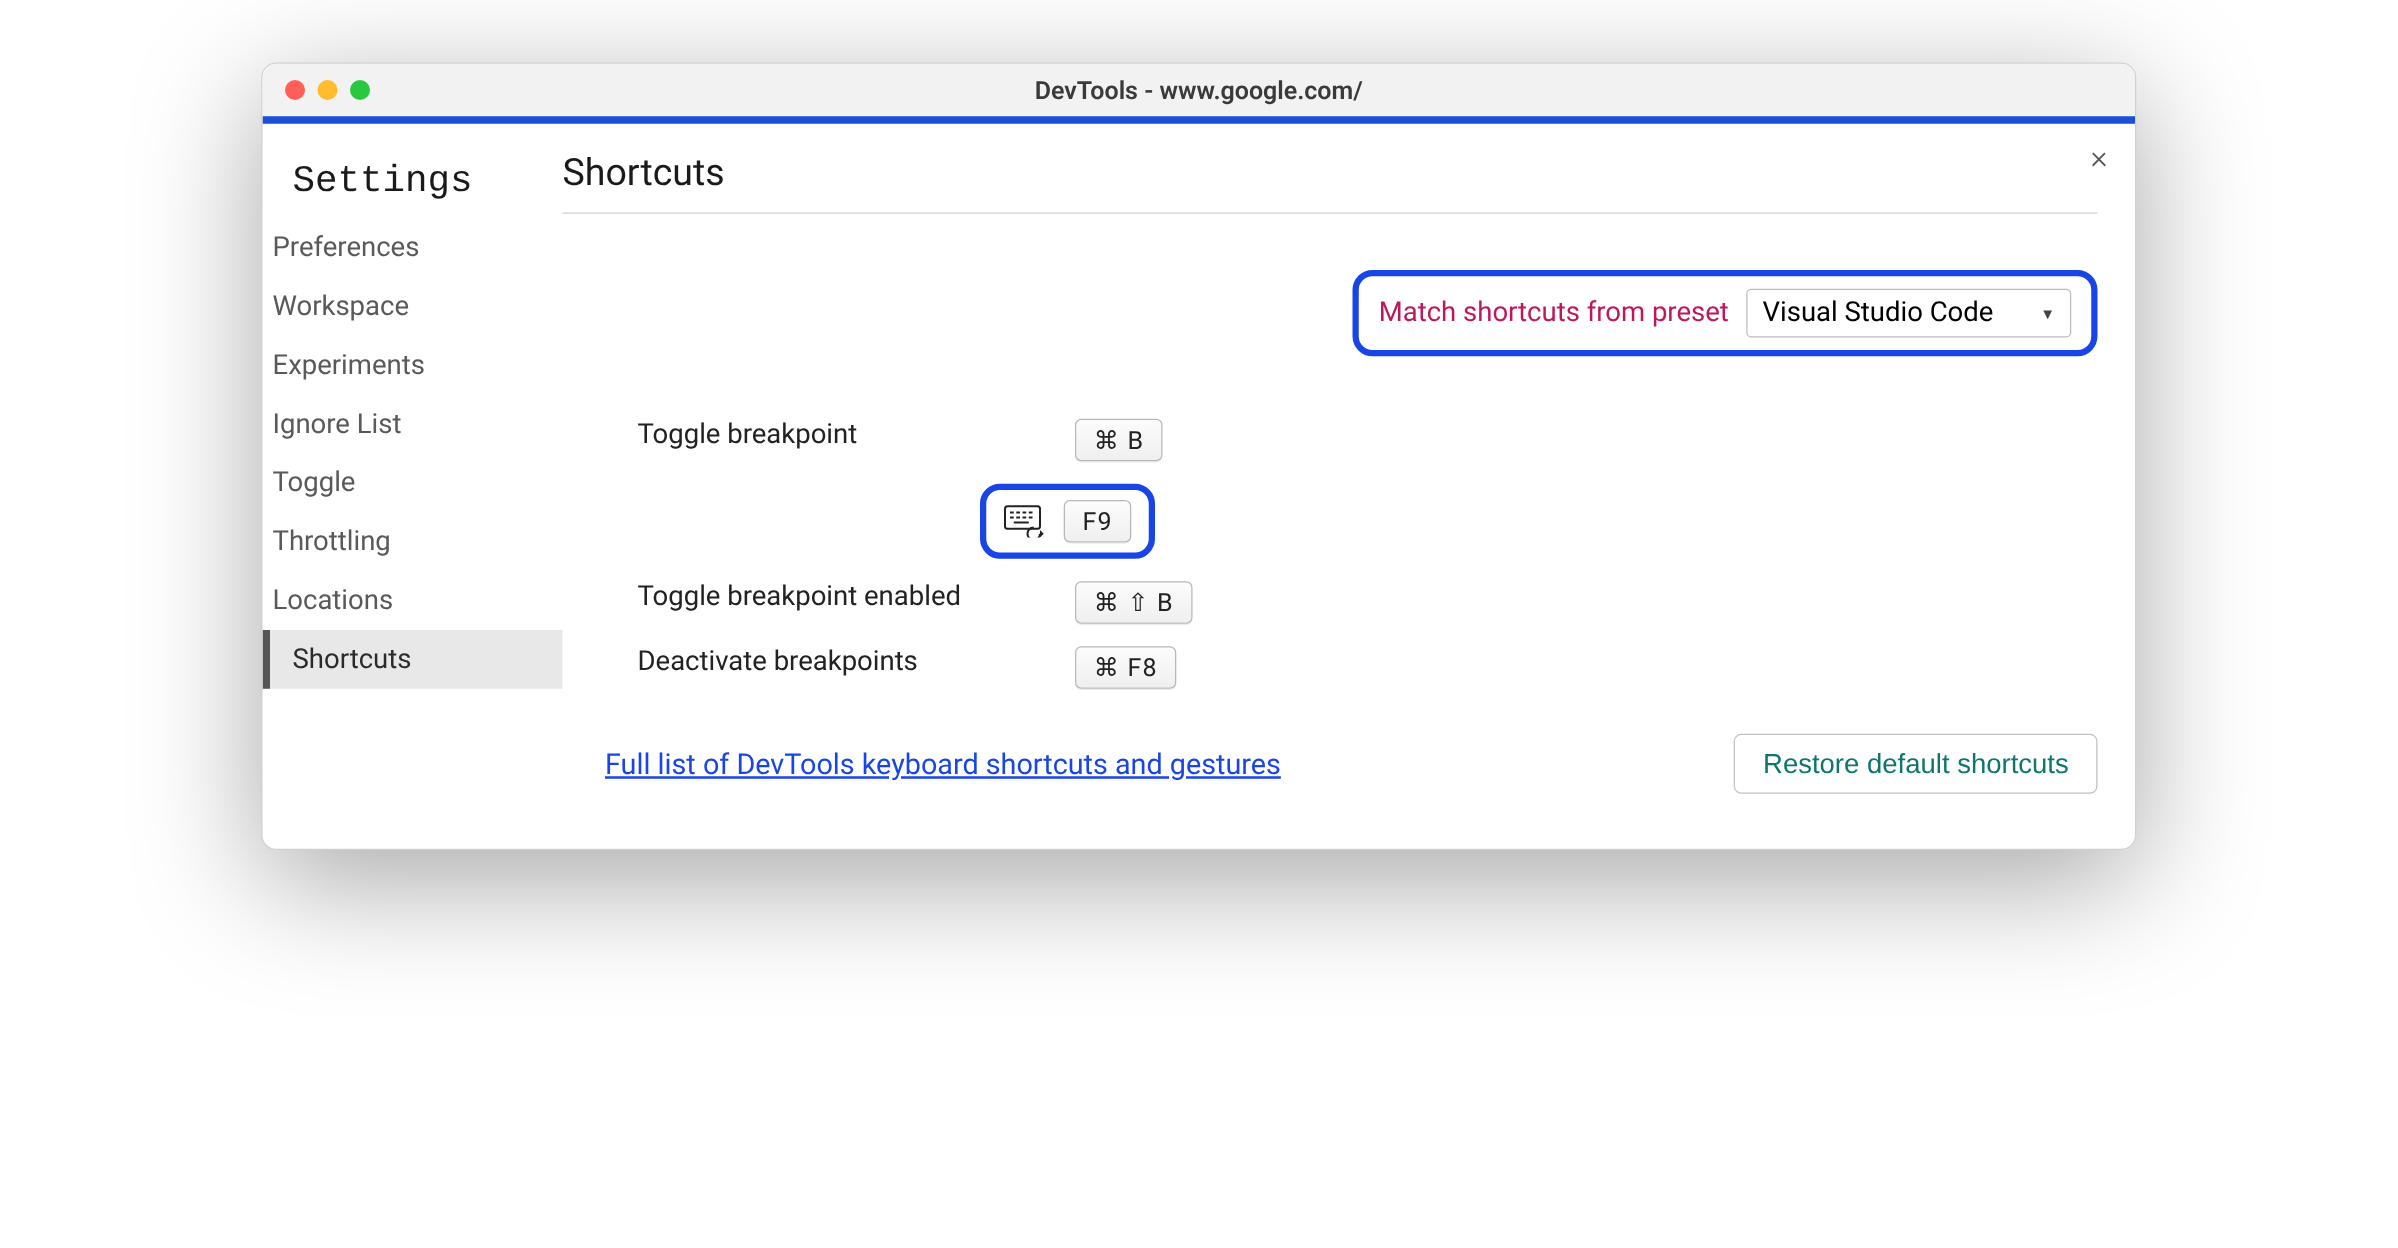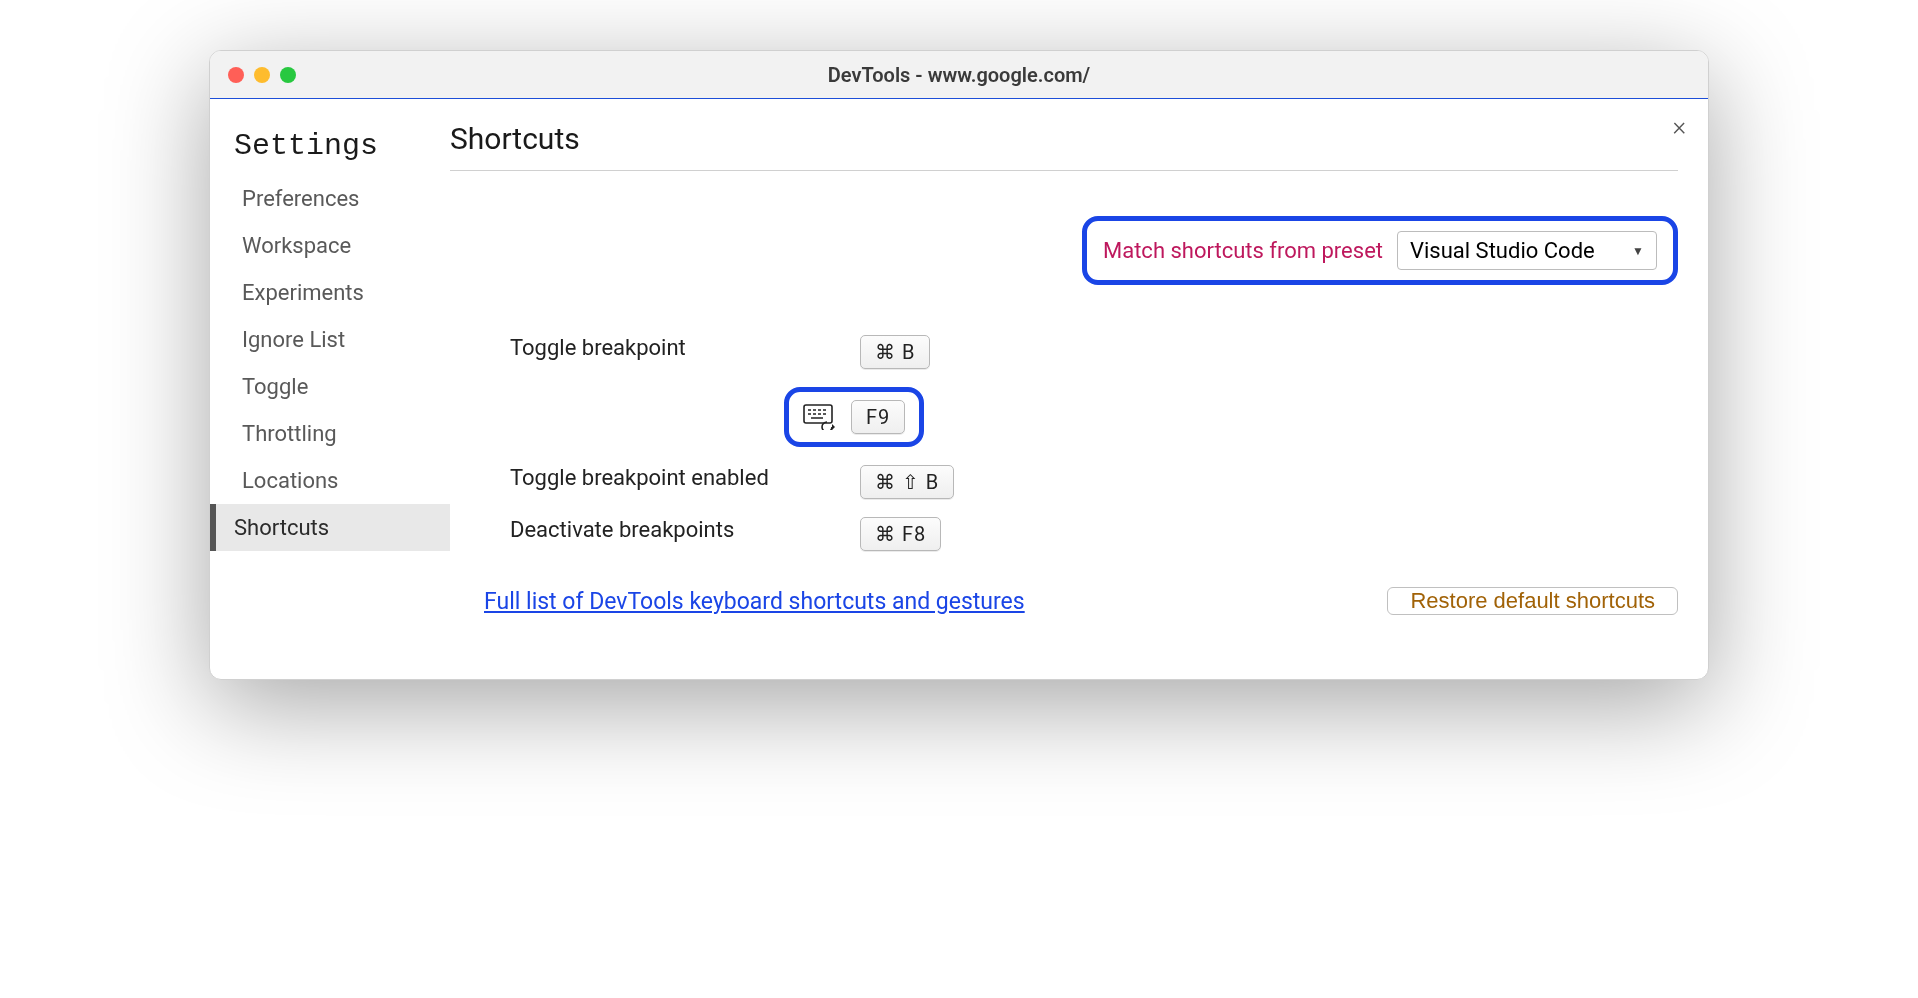--- a/index.html
+++ b/index.html
@@ -21,21 +21,21 @@
     .window {
       background: #ffffff;
       border-radius: 12px;
       border: 1px solid #d0d0d0;
       overflow: hidden;
       position: relative;
     }
     .titlebar {
       height: 48px;
       background: #f2f2f2;
-      border-bottom: 1px solid #1d4ed8;
+      border-bottom: 6px solid #1d4ed8;
       display: flex;
       align-items: center;
       position: relative;
     }
     .traffic-lights {
       display: flex;
       gap: 10px;
       padding-left: 18px;
     }
     .tl { width: 16px; height: 16px; border-radius: 50%; }
@@ -73,21 +73,21 @@
     .sidebar-title {
       font-size: 30px;
       color: #1a1a1a;
       padding: 10px 24px 12px 24px;
       font-weight: 400;
       font-family: Liberation Mono, monospace;
     }
     .sidebar-item {
       font-size: 22px;
       color: #595959;
-      padding: 11px 32px;
+      padding: 11px 8px;
       cursor: pointer;
     }
     .sidebar-item.active {
       background: #e8e8e8;
       color: #2b2b2b;
       border-left: 6px solid #555;
       padding-left: 18px;
     }
     .main {
       flex: 1;
@@ -186,23 +186,23 @@
     }
     .link {
       color: #1a45e6;
       text-decoration: underline;
       font-size: 23px;
       cursor: pointer;
     }
     .restore-btn {
       border: 1px solid #c0c0c0;
       border-radius: 6px;
-      padding: 0 22px;
-      font-size: 22px;
-      color: #a16207;
+      padding: 10px 22px;
+      font-size: 22px;
+      color: #0f766e;
       background: #fff;
       cursor: pointer;
     }
   </style>
 </head>
 <body>
 
 <div class="window-wrap">
   <div class="window">
     <div class="titlebar">

